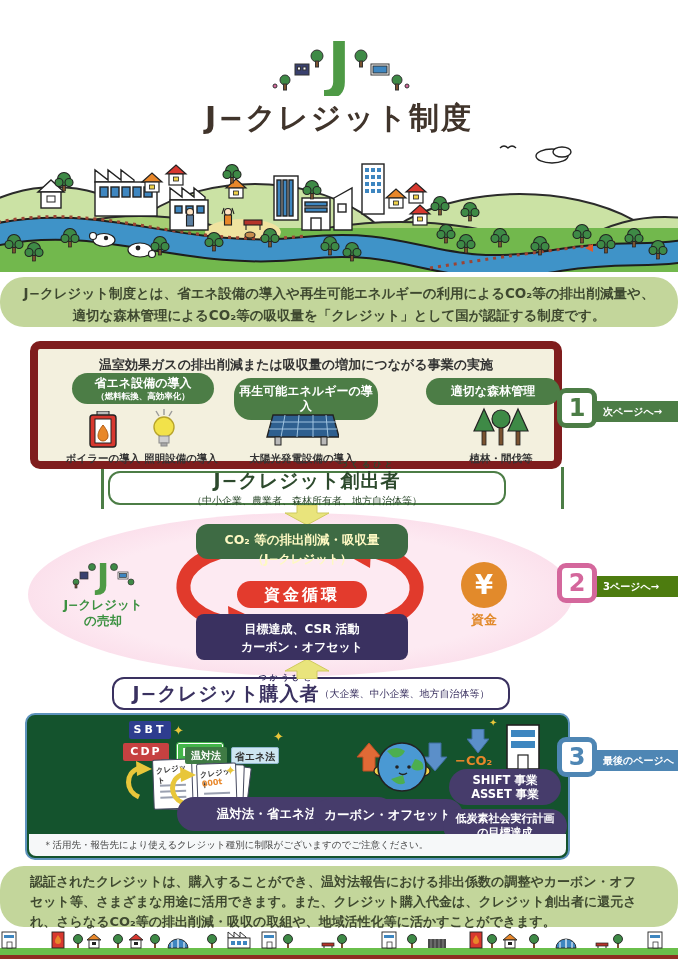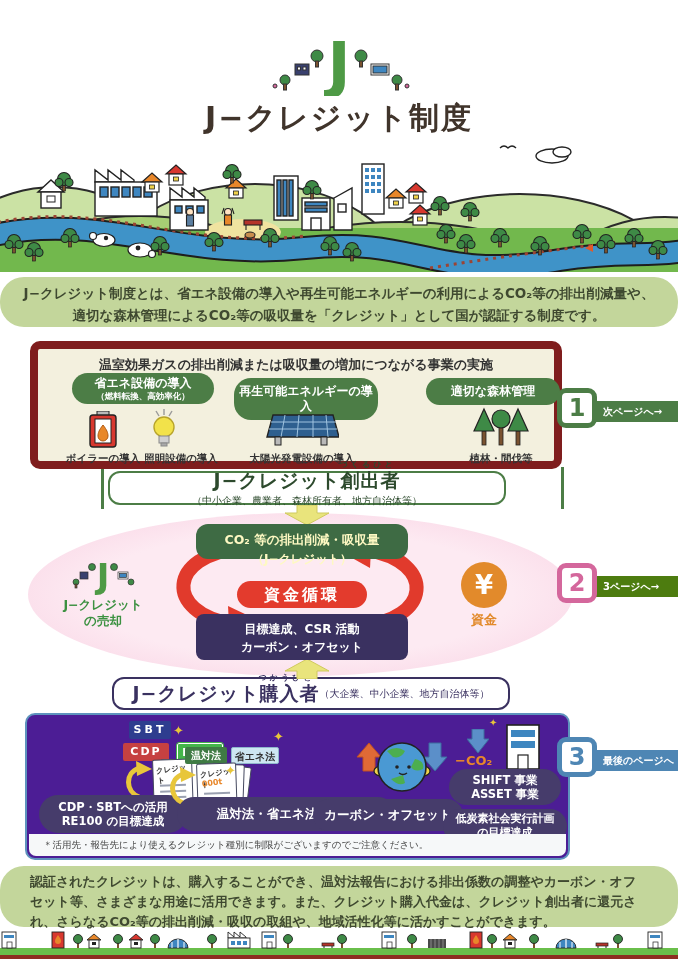--- a/index.html
+++ b/index.html
@@ -50,21 +50,21 @@
 
   
   .badge-wrap{position:absolute;left:557px;width:121px;height:46px;z-index:5;}
   .badge-ribbon{position:absolute;left:20px;top:13px;width:101px;height:21px;color:#fff;font-size:10px;font-weight:bold;line-height:21px;padding-left:26px;box-sizing:border-box;}
   .badge-sq{position:absolute;left:0;top:0;width:30px;height:30px;background:#fff;border:5px solid;border-radius:9px;font-size:24px;font-weight:800;text-align:center;line-height:31px;}
   .bg-green{background:#4c7d46;} .bd-green{border-color:#4c7d46;color:#4c7d46;}
   .bg-pink{background:#4d7c0f;} .bd-pink{border-color:#d4679c;color:#d4679c;}
   .bg-blue{background:#4e86b4;} .bd-blue{border-color:#4e86b4;color:#4e86b4;}
 
   
-  #sec3{left:25px;top:713px;width:545px;height:147px;background:#4c1d95;border:2.5px solid #5e93bd;border-radius:10px;box-sizing:border-box;}
+  #sec3{left:25px;top:713px;width:545px;height:147px;background:#14532d;border:2.5px solid #5e93bd;border-radius:10px;box-sizing:border-box;}
   #sec3-footnote{position:absolute;left:2px;right:2px;bottom:2px;height:22px;background:#f6f8f9;border-radius:0 0 7px 7px;font-size:9.5px;color:#444;line-height:22px;padding-left:14px;box-sizing:border-box;}
   .tagbadge{position:absolute;color:#fff;font-weight:800;text-align:center;border-radius:2px;box-sizing:border-box;}
   .ppill{position:absolute;background:#463c6b;color:#fff;border-radius:19px;text-align:center;font-weight:bold;display:flex;flex-direction:column;justify-content:center;line-height:1.25;box-sizing:border-box;}
   .sparkle{position:absolute;color:#e8c63a;font-size:13px;z-index:3;}
   .papers{position:absolute;width:52px;height:56px;}
   .sheet{position:absolute;width:40px;height:50px;background:#fff;border:1.6px solid #44485e;border-radius:2px;box-sizing:border-box;}
   .sheet .pl{position:absolute;left:6px;right:6px;height:2px;background:#9aa0b0;}
   .sheet-label{position:absolute;left:3px;top:4px;width:34px;font-size:7.5px;font-weight:800;color:#333;transform:rotate(-6deg);}
   .sheet-qty{position:absolute;left:4px;top:14px;font-size:8px;font-weight:800;color:#e8872a;transform:rotate(-6deg);}
   .co2-label{position:absolute;color:#e8872a;font-size:13px;font-weight:800;}
@@ -427,24 +427,20 @@
         <div class="sheet-label">クレジット</div>
         <div class="pl" style="top:24px;"></div>
           <div class="pl" style="top:30px;"></div>
           <div class="pl" style="top:36px;"></div>
       </div>
     </div>
     <svg class="abs" style="left:96px;top:46px;" width="30" height="40" viewBox="0 0 30 40">
       <path d="M 16,36 C 2,30 2,12 16,7" fill="none" stroke="#e8c63a" stroke-width="5"></path>
       <polygon points="13,0 29,8 14,15" fill="#e8c63a"></polygon>
     </svg>
-    <div class="ppill" style="left:12px;top:80px;width:148px;height:38px;font-size:11.5px;">
-      <div>CDP・SBTへの活用</div>
-      <div>RE100 の目標達成</div>
-    </div>
 
     <div class="tagbadge" style="left:158px;top:32px;width:42px;height:17px;background:#3f7b44;font-size:10px;line-height:17px;">温対法</div>
     <div class="tagbadge" style="left:204px;top:32px;width:48px;height:17px;background:#cde6f2;color:#333;font-size:10px;line-height:17px;border:1px solid #8fb6cc;">省エネ法</div>
     <span class="sparkle" style="left:246px;top:14px;">✦</span>
     <div class="papers" style="left:170px;top:48px;transform:rotate(-2deg);">
       <div class="sheet" style="left:12px;top:2px;transform:rotate(9deg);"></div>
       <div class="sheet" style="left:7px;top:1px;transform:rotate(4deg);"></div>
       <div class="sheet" style="left:0;top:0;">
         <div class="sheet-label">クレジット</div>
         <div class="sheet-qty">000t</div>

